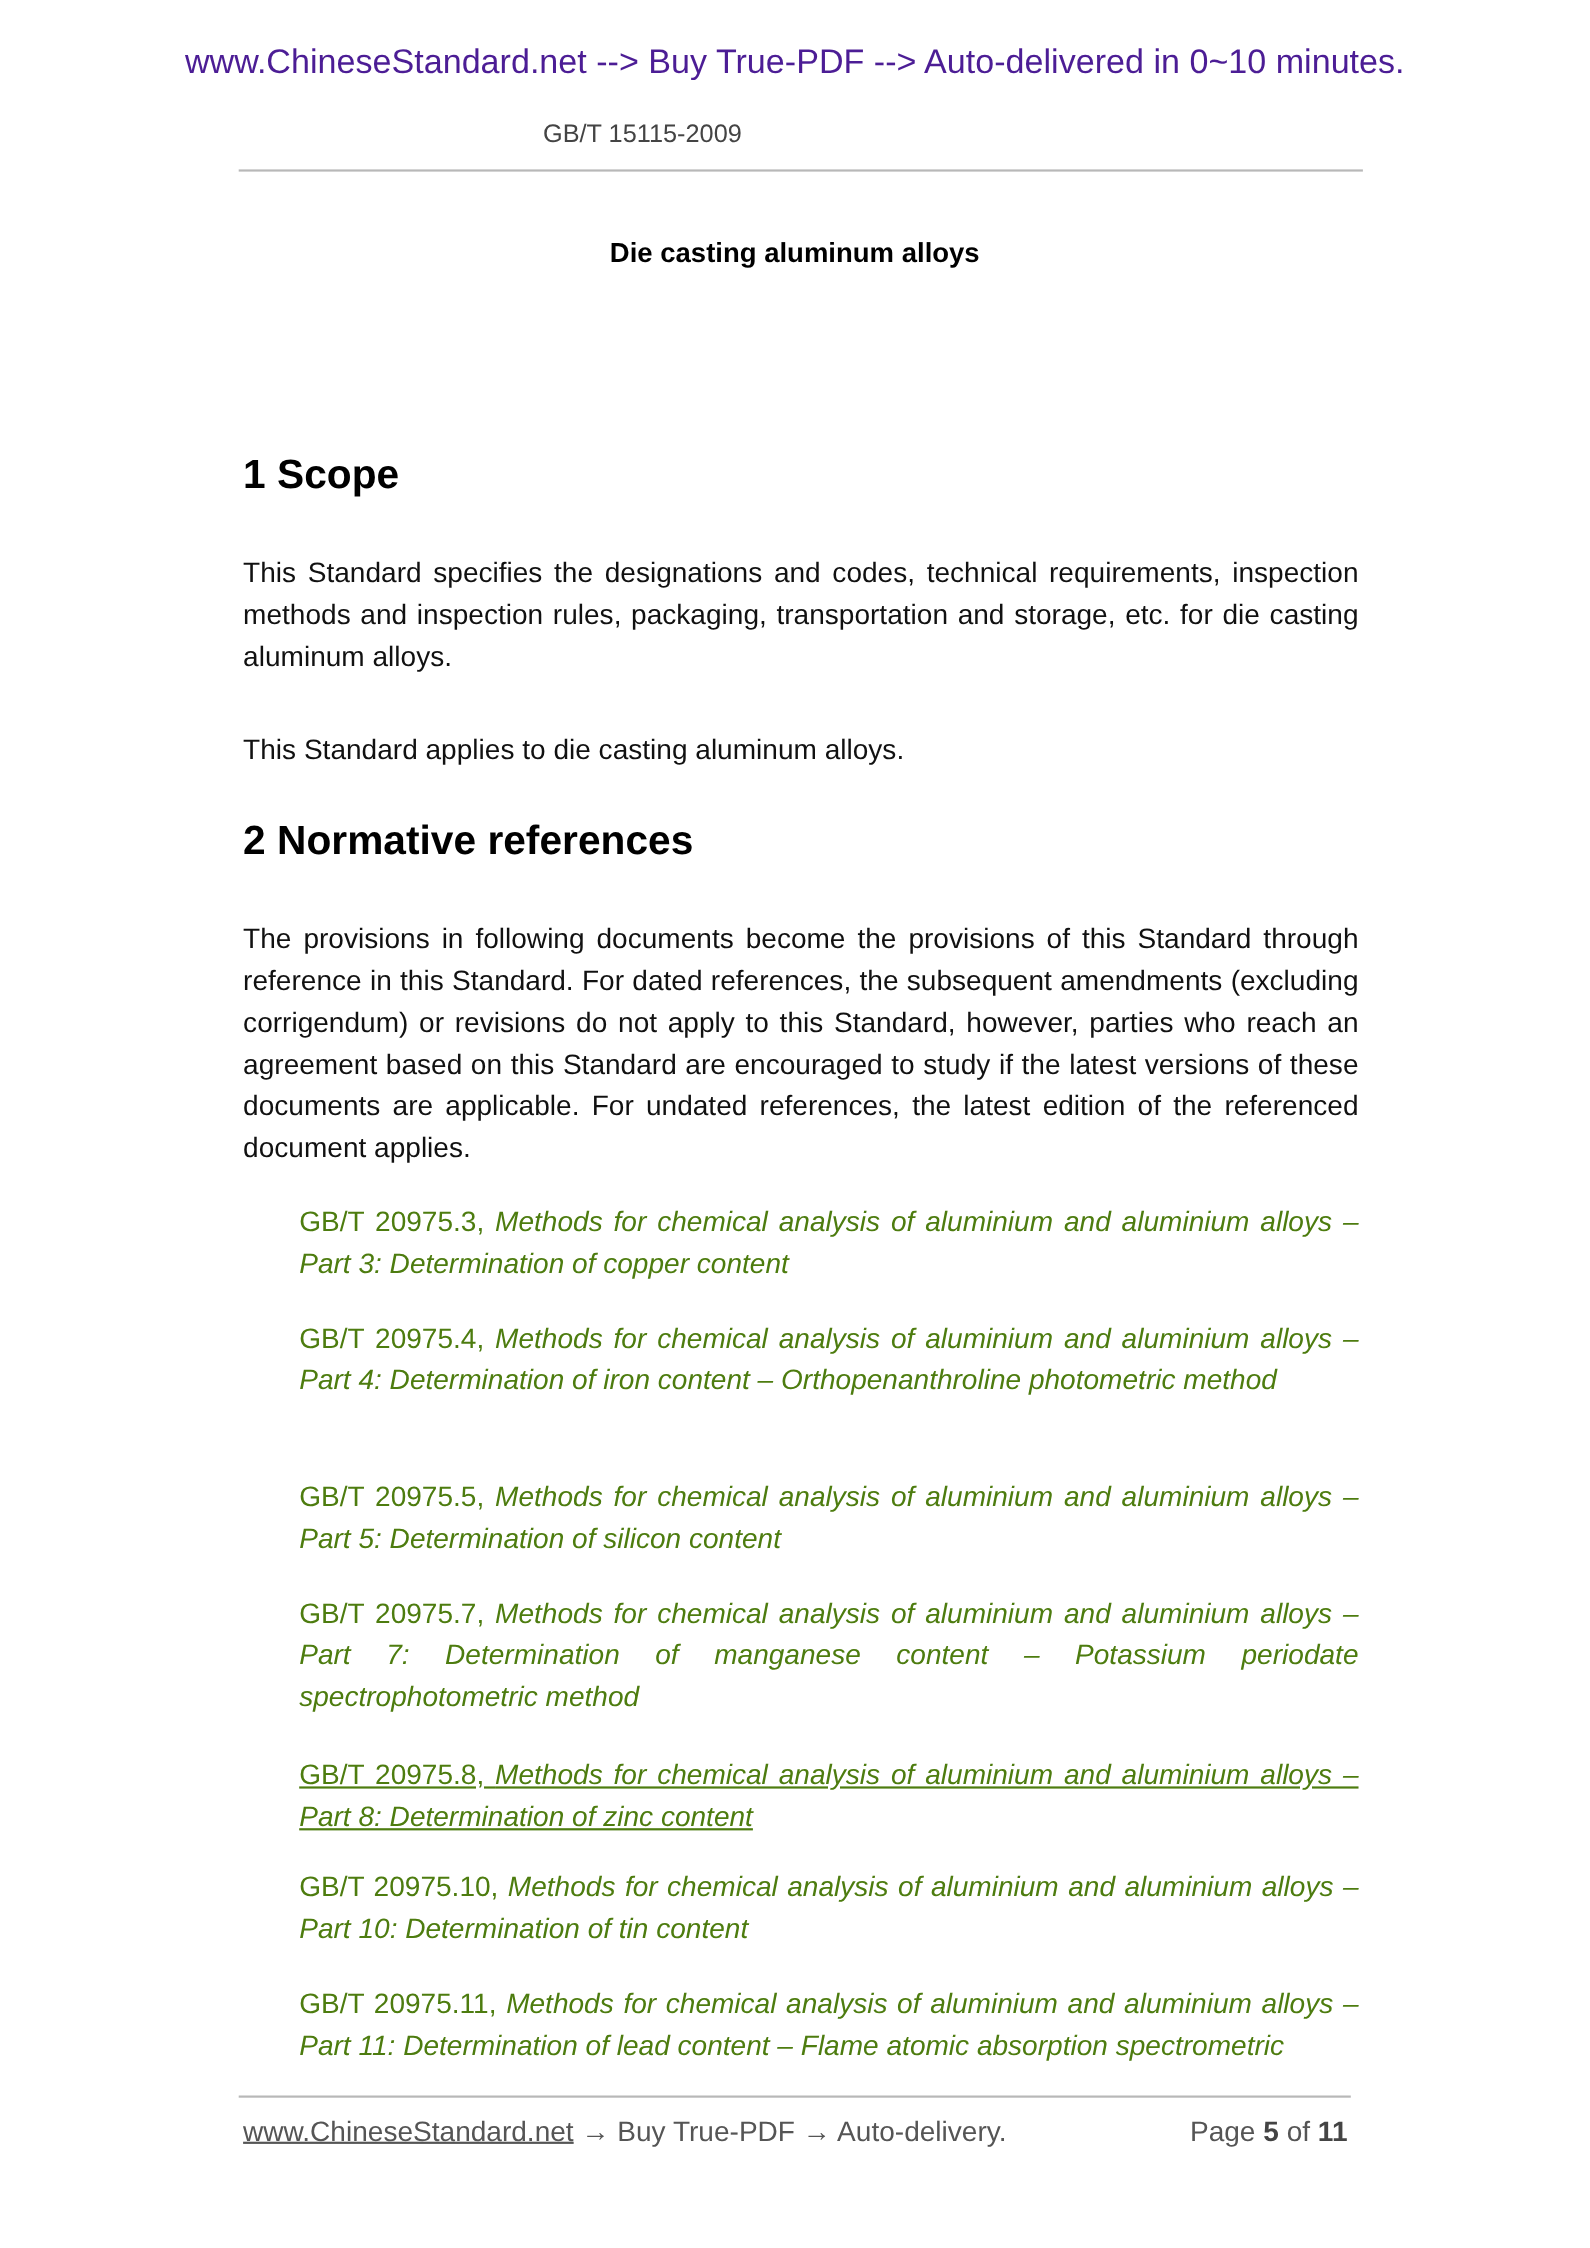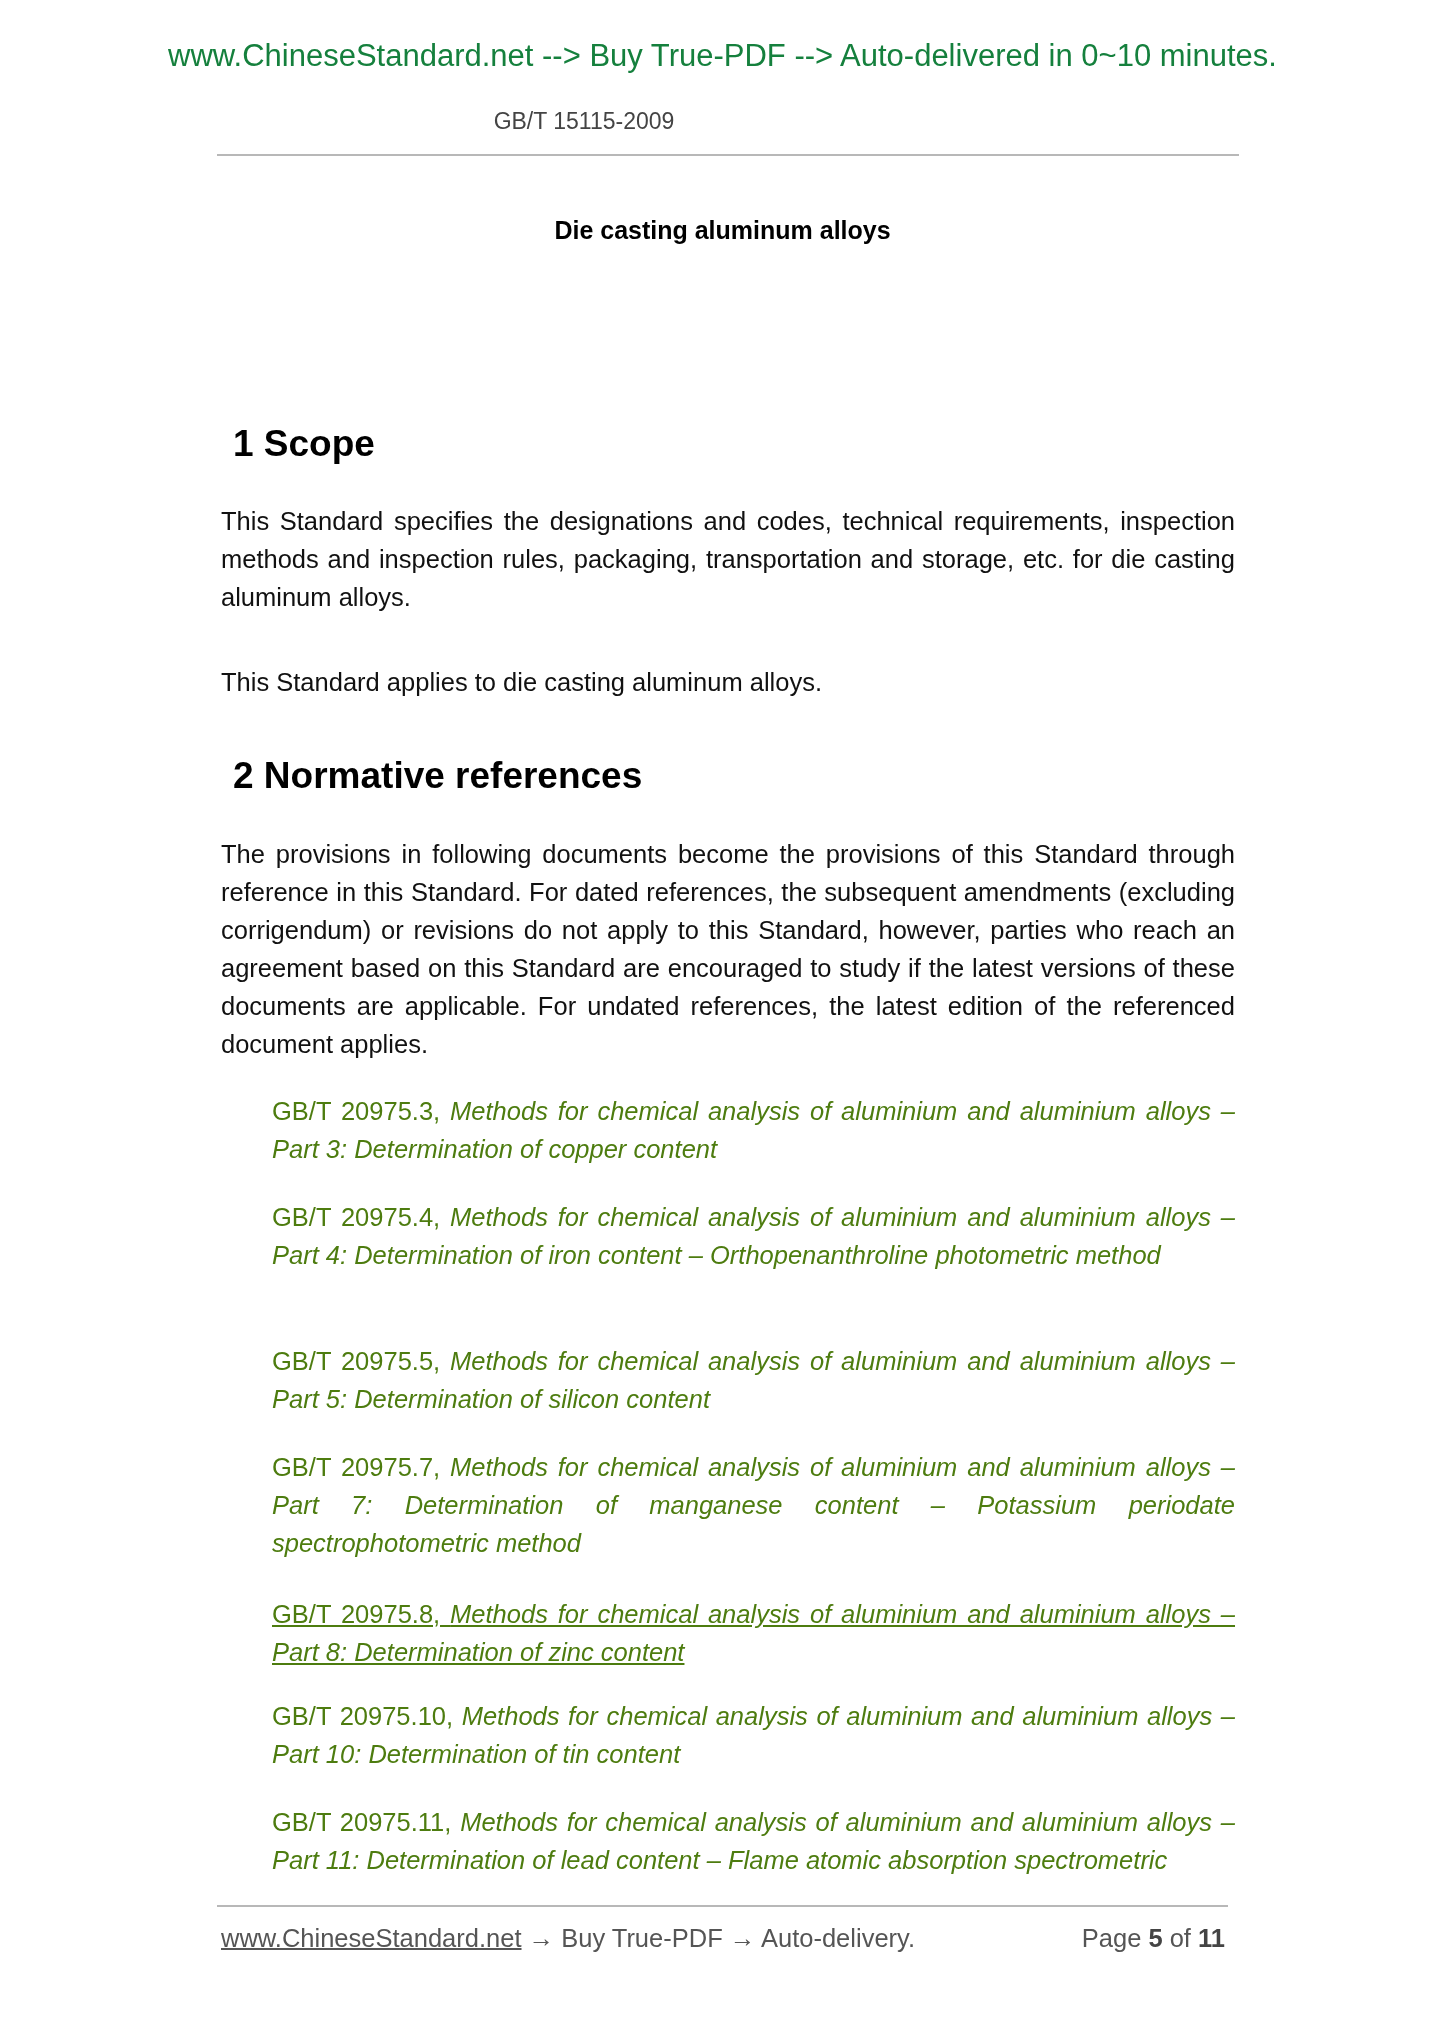--- a/index.html
+++ b/index.html
@@ -2,39 +2,39 @@
 <html><head>
 <meta charset="utf-8">
 <style>
   html, body { margin: 0; padding: 0; background: #ffffff; }
   body {
     width: 1445px; height: 2044px; position: relative; overflow: hidden;
     font-family: "Liberation Sans", sans-serif; color: #111111;
   }
   .top-banner {
     position: absolute; left: 0; width: 1445px; top: 38px;
-    text-align: center; font-size: 31px; color: #15803d; letter-spacing: 0;
+    text-align: center; font-size: 31px; color: #4c1d95; letter-spacing: 0;
   }
   .doc-code {
     position: absolute; left: 0; width: 1168px; top: 108px;
     text-align: center; font-size: 23px; color: #444444;
   }
   .hr-top {
     position: absolute; left: 217px; width: 1022px; top: 154px; height: 0;
     border-top: 2px solid #b8b8b8;
   }
   .title {
     position: absolute; left: 0; width: 1445px; top: 216px;
     text-align: center; font-size: 25px; font-weight: bold; color: #000;
   }
   .content {
     position: absolute; left: 221px; width: 1014px;
   }
   .h1 {
-    font-size: 37px; font-weight: bold; color: #000; margin: 12px;
+    font-size: 37px; font-weight: bold; color: #000; margin: 0;
   }
   .para {
     font-size: 25.5px; line-height: 38px; text-align: justify; margin: 0; color: #111;
   }
   .ref {
     position: absolute; left: 272px; width: 963px;
     font-size: 25.5px; line-height: 38px; text-align: justify; color: #4d7c0f;
   }
   .ref .code { font-style: normal; }
   .ref .ttl { font-style: italic; }

